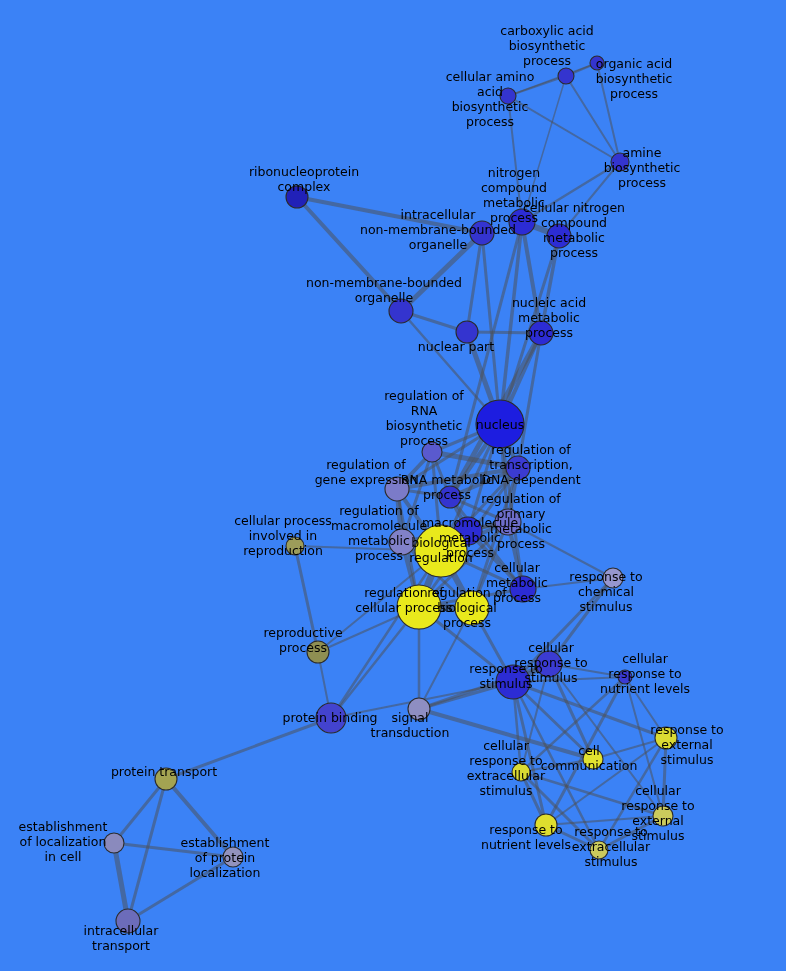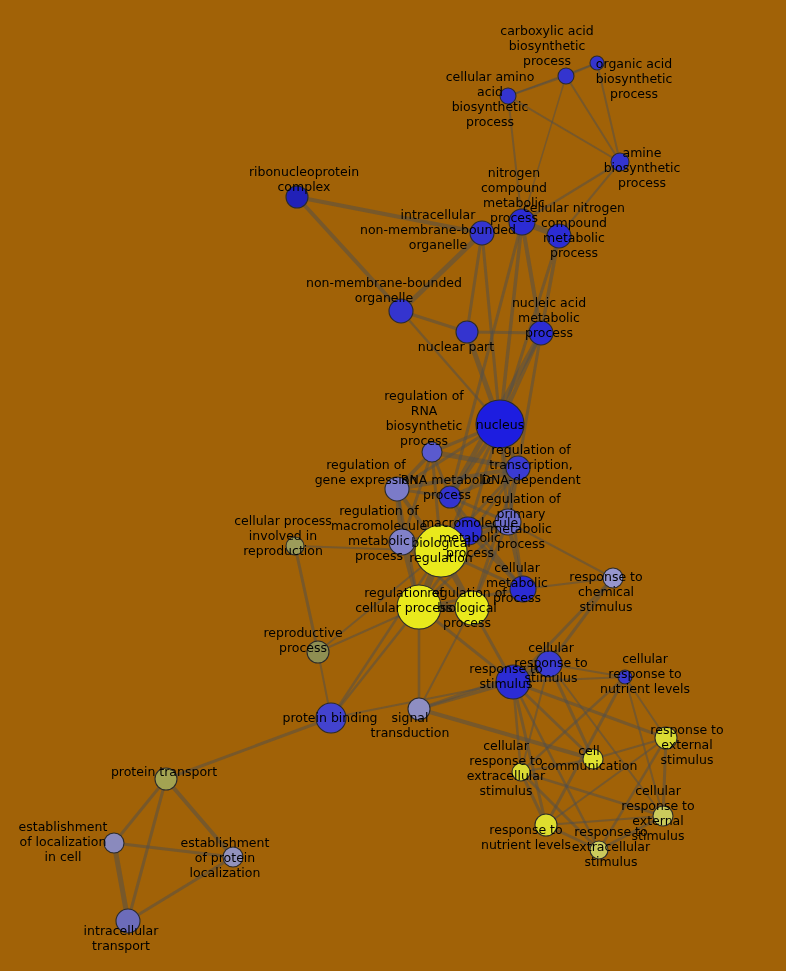--- a/index.html
+++ b/index.html
@@ -5,21 +5,21 @@
   html, body {
     margin: 0;
     padding: 0;
     background: #ffffff;
     font-family: "DejaVu Sans", "Liberation Sans", sans-serif;
   }
   .canvas {
     position: relative;
     width: 786px;
     height: 971px;
-    background: #a16207;
+    background: #3b82f6;
     overflow: hidden;
   }
   svg text {
     font-family: "DejaVu Sans", "Liberation Sans", sans-serif;
     font-size: 12.5px;
     fill: #000000;
   }
   svg circle {
     stroke: #2b2b2b;
     stroke-width: 1.1;

